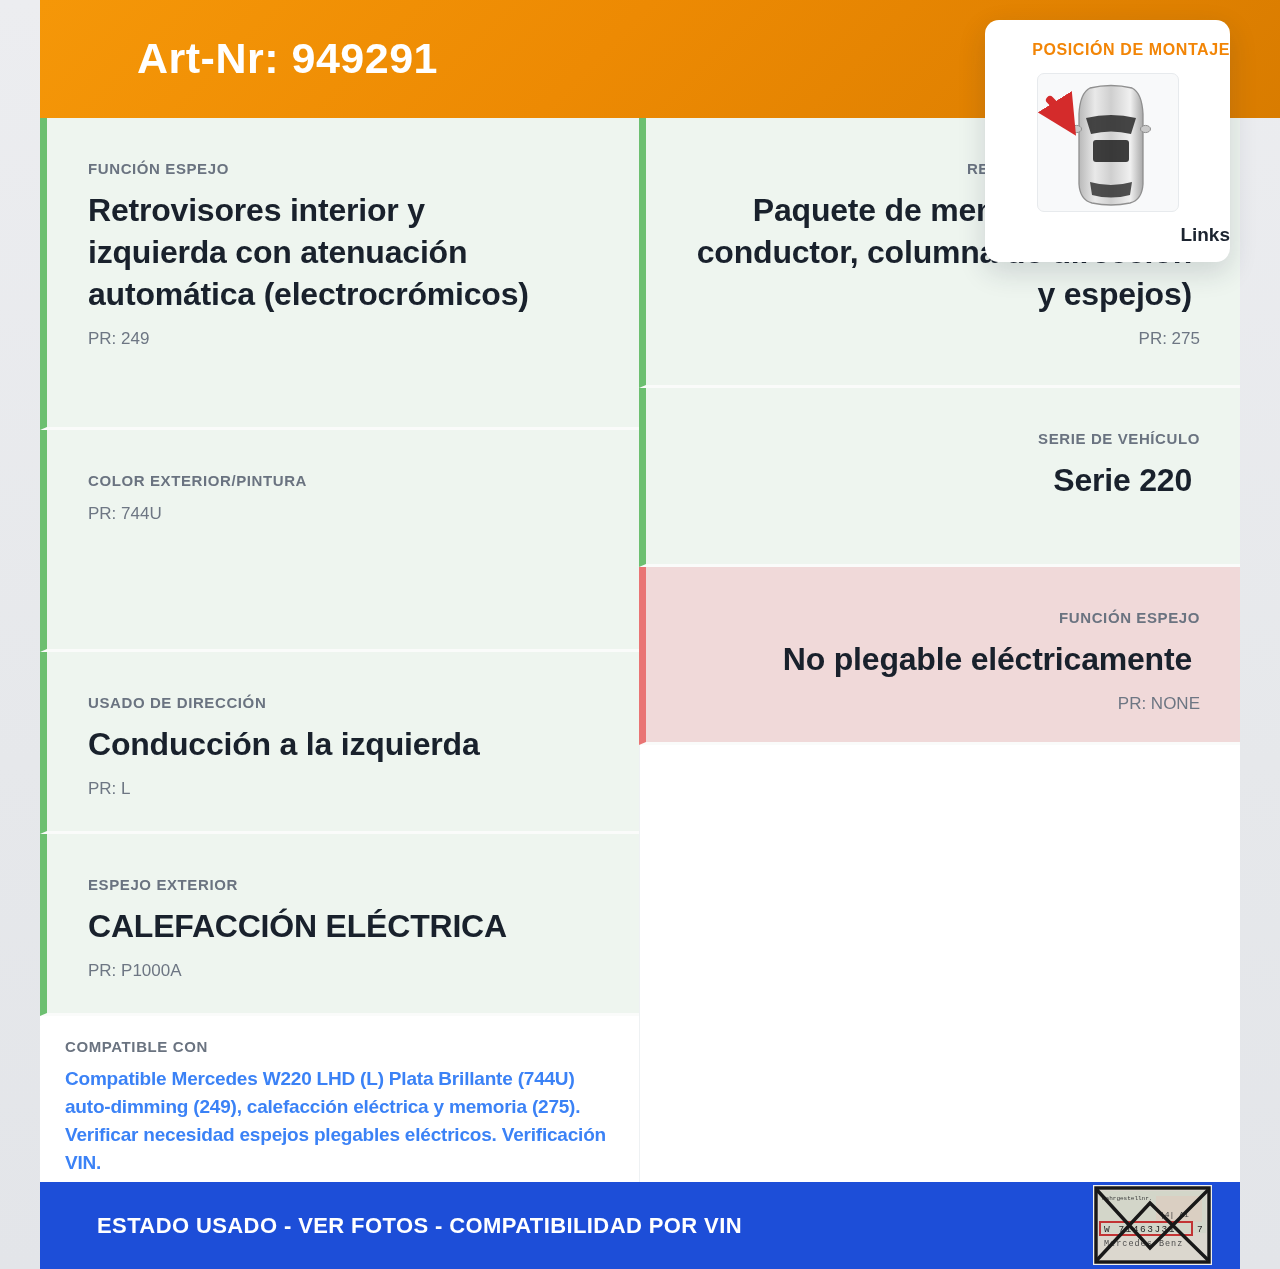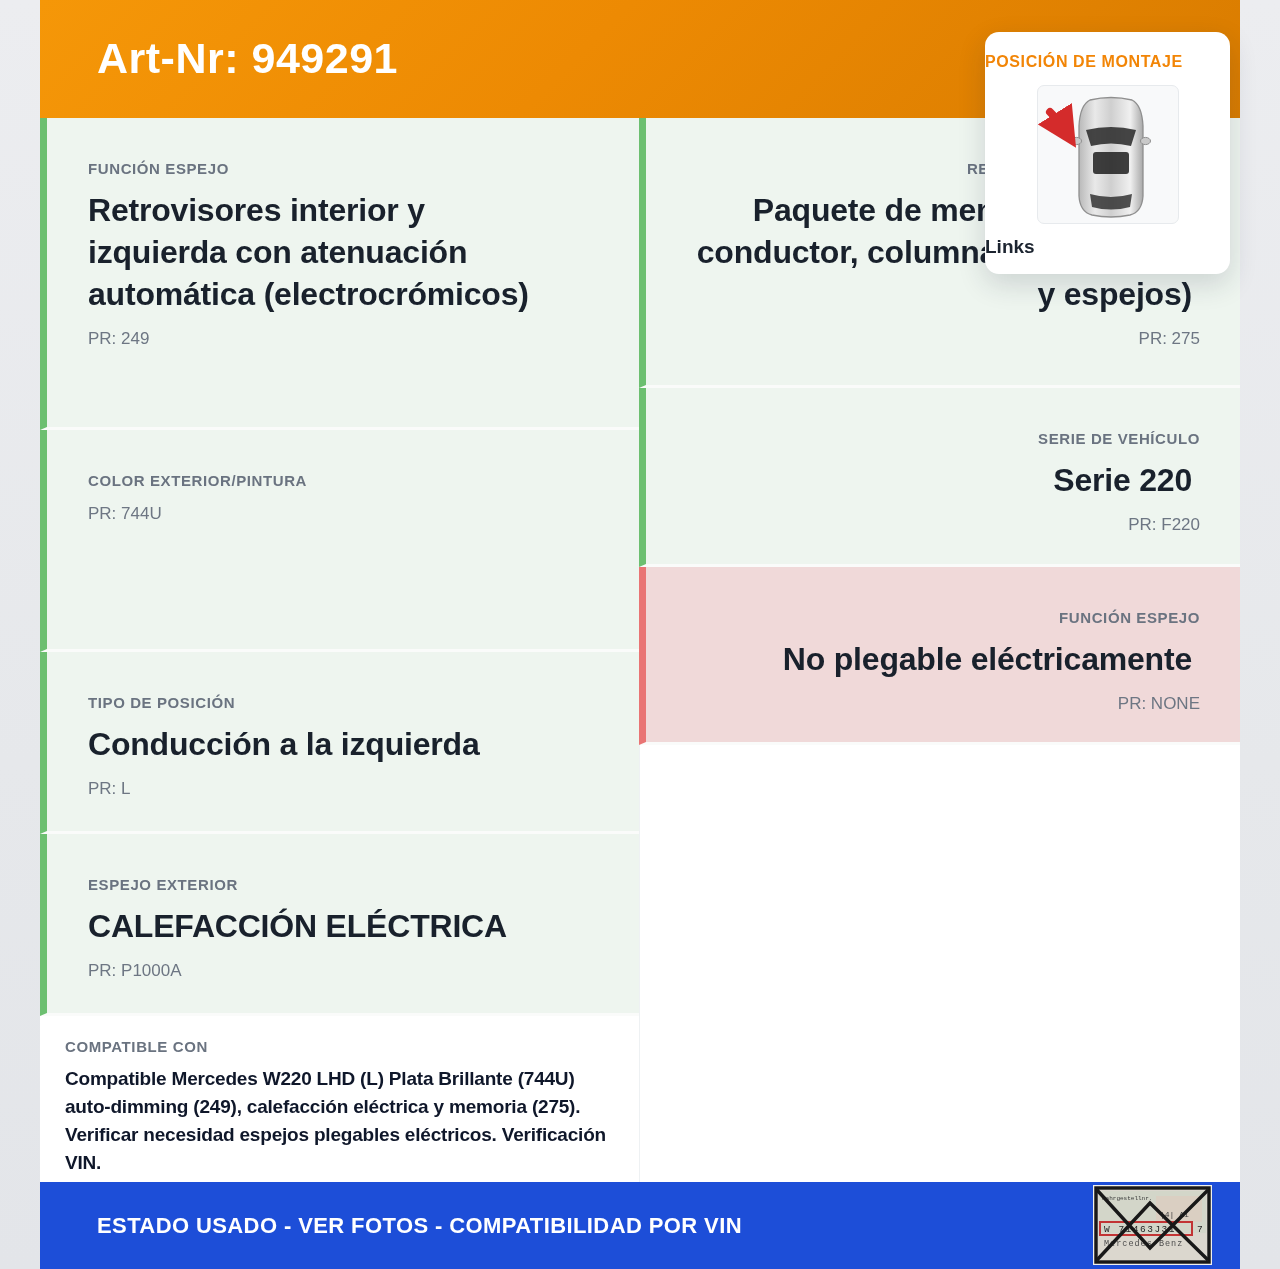--- a/index.html
+++ b/index.html
@@ -11,20 +11,21 @@
   }
   .page{position:relative;width:1280px;height:1269px;}
   .content{
     position:absolute;left:40px;top:0;width:1200px;height:1269px;
     background:#ffffff;
   }
   
   .topbar{
     position:absolute;left:0;top:0;width:1200px;height:118px;
     background:linear-gradient(135deg,#f59708 0%,#ed8a03 45%,#d97c00 100%);
+    padding-left:40px;
   }
   .topbar h1{
     margin:0;padding:34px 0 0 57px;
     font-size:43px;font-weight:bold;color:#ffffff;letter-spacing:.5px;
   }
   
   .col{position:absolute;top:118px;height:1064px;background:#ffffff;}
   .col-left{left:0;width:599px;}
   .col-right{left:599px;width:601px;text-align:right;}
   .card{
@@ -41,31 +42,31 @@
   }
   .card-title{
     margin:11px 0 0 0;
     font-size:32px;line-height:42px;font-weight:bold;color:#19212c;letter-spacing:-.2px;
   }
   .col-left .card-title{max-width:455px;}
   .col-right .card-title{max-width:505px;}
   .card-pr{margin-top:13px;font-size:17px;line-height:22px;color:#6d7683;}
   .card-text{
     margin-top:9px;max-width:560px;
-    font-size:19px;line-height:28px;font-weight:bold;color:#0f172a;letter-spacing:-.2px;
+    font-size:19px;line-height:28px;font-weight:bold;color:#3b82f6;letter-spacing:-.2px;
   }
   .h-l1{height:312px;} .h-l2{height:222px;} .h-l3{height:182px;} .h-l4{height:182px;} .h-l5{height:166px;}
   .h-r1{height:270px;} .h-r2{height:179px;} .h-r3{height:178px;}
   .filler{height:437px;background:#ffffff;border-left:1px solid #eef1f3;}
   
   .montaje{
-    position:absolute;left:945px;top:32px;width:245px;height:242px;
+    position:absolute;left:945px;top:20px;width:245px;height:242px;
     background:#ffffff;border-radius:14px;
     box-shadow:0 10px 28px rgba(30,40,60,.16);
-    z-index:5;text-align:left;
+    z-index:5;text-align:right;
   }
   .montaje-title{
     margin-top:21px;font-size:16px;font-weight:bold;color:#f28506;letter-spacing:.6px;
   }
   .montaje-imgbox{
     margin:14px auto 0 auto;width:140px;height:137px;
     background:#f8f9fa;border:1px solid #e7eaed;border-radius:7px;
     display:flex;align-items:center;justify-content:center;
   }
   .montaje-caption{margin-top:12px;font-size:19px;font-weight:bold;color:#1c2430;}
@@ -97,21 +98,21 @@
       <section class="card h-l1">
         <div class="card-label">FUNCIÓN ESPEJO</div>
         <h2 class="card-title">Retrovisores interior y izquierda con atenuación automática (electrocrómicos)</h2>
         <div class="card-pr">PR: 249</div>
       </section>
       <section class="card h-l2">
         <div class="card-label">COLOR EXTERIOR/PINTURA</div>
         <div class="card-pr">PR: 744U</div>
       </section>
       <section class="card h-l3">
-        <div class="card-label">TIPO DE POSICIÓN</div>
+        <div class="card-label">USADO DE DIRECCIÓN</div>
         <h2 class="card-title">Conducción a la izquierda</h2>
         <div class="card-pr">PR: L</div>
       </section>
       <section class="card h-l4">
         <div class="card-label">ESPEJO EXTERIOR</div>
         <h2 class="card-title">CALEFACCIÓN ELÉCTRICA</h2>
         <div class="card-pr">PR: P1000A</div>
       </section>
       <section class="card card--info h-l5">
         <div class="card-label">COMPATIBLE CON</div>
@@ -121,21 +122,20 @@
 
     <div class="col col-right">
       <section class="card h-r1">
         <div class="card-label">REGLAJE ASIENTO Y ESPEJO</div>
         <h2 class="card-title">Paquete de memoria (asiento conductor, columna de dirección y espejos)</h2>
         <div class="card-pr">PR: 275</div>
       </section>
       <section class="card h-r2">
         <div class="card-label">SERIE DE VEHÍCULO</div>
         <h2 class="card-title">Serie 220</h2>
-        <div class="card-pr">PR: F220</div>
       </section>
       <section class="card card--missing h-r3">
         <div class="card-label">FUNCIÓN ESPEJO</div>
         <h2 class="card-title">No plegable eléctricamente</h2>
         <div class="card-pr">PR: NONE</div>
       </section>
       <div class="filler"></div>
     </div>
 
     <div class="montaje">

